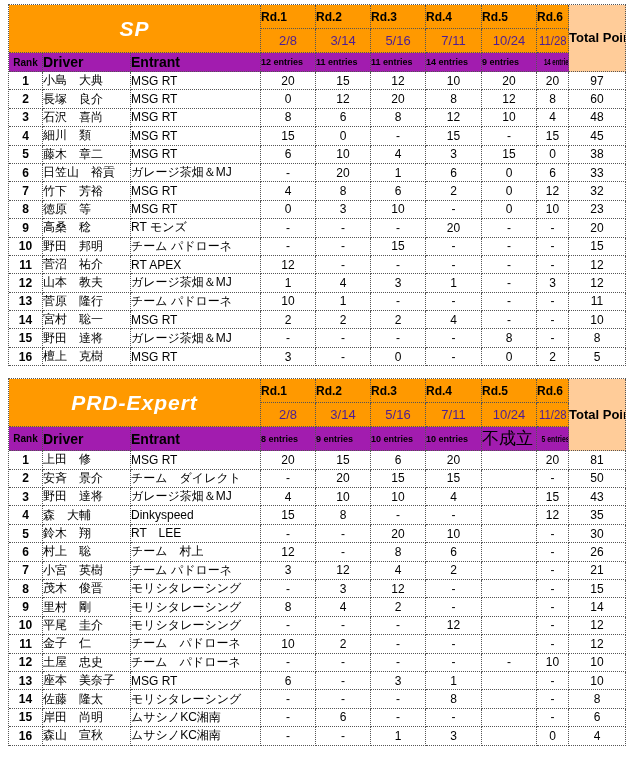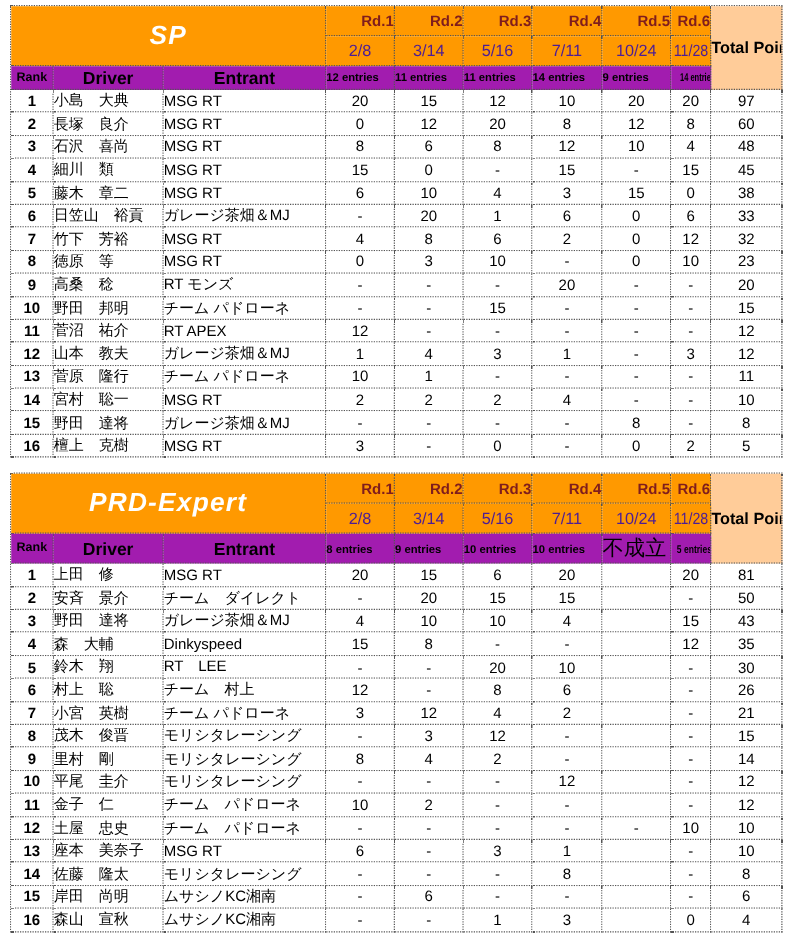--- a/index.html
+++ b/index.html
@@ -21,37 +21,37 @@
   }
   
   td.class-title{
     background:#FF9900;color:#ffffff;
     font-weight:bold;font-style:italic;font-size:21px;letter-spacing:1px;
     text-align:center;
     border-right-color:#ffffff;border-bottom-color:#555;
   }
   tr.rowA td, tr.rowB td{height:23px;}
   td.rd{
-    background:#FF9900;color:#7f1d1d;font-weight:bold;font-size:12px;
-    text-align:right;
+    background:#FF9900;color:#000000;font-weight:bold;font-size:12px;
+    text-align:left;
     border-right-color:#ffffff;border-bottom-color:#ffffff;
   }
   td.date{
     background:#FF9900;color:#4c1d95;font-size:13px;text-align:center;
     border-right-color:#ffffff;border-bottom-color:#555;
   }
   td.rd.last, td.date.last{border-right-color:#555;margin-top:20px;}
   td.total-h{
     background:#FFCC99;color:#000000;font-weight:bold;font-size:13px;
     text-align:center;line-height:1.2;white-space:pre-line;
   }
   
   tr.rowC td{height:18px;background:#a21caf;}
   td.rank-h{font-weight:bold;font-size:10px;text-align:center;}
-  td.colname{font-weight:bold;font-size:14px;text-align:center;}
+  td.colname{font-weight:bold;font-size:14px;}
   td.entries{font-weight:bold;font-size:9px;}
   td.entries.cancelled{font-weight:normal;font-size:17px;}
   .fit{display:inline-block;white-space:nowrap;}
   
   tbody.rows tr{height:18.4px;}
   td.rank{font-weight:bold;font-size:12px;text-align:center;background:#fff;}
   td.name{font-size:12px;text-align:left;padding-left:3px;background:#fff;}
   td.num{font-size:12px;text-align:center;background:#fff;}
 </style>
 </head>

